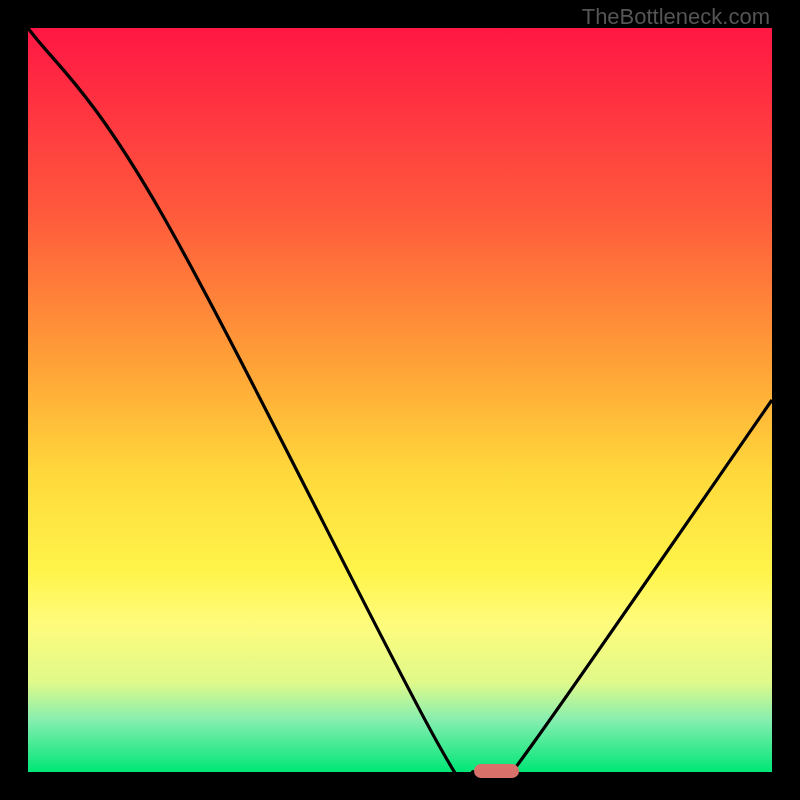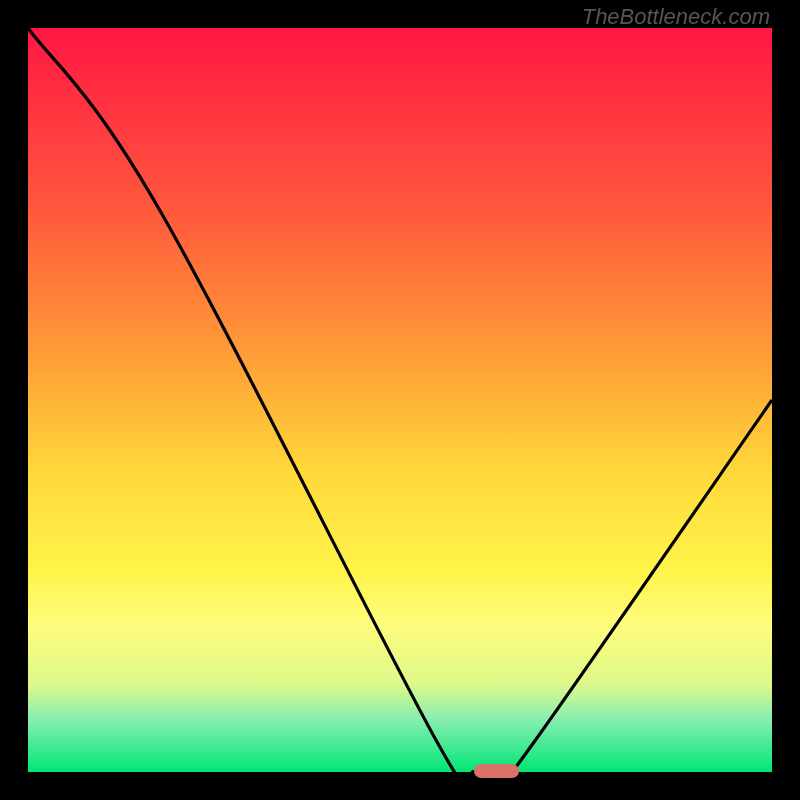--- a/index.html
+++ b/index.html
@@ -8,21 +8,20 @@
     width: 800px;
     height: 800px;
     background: #000;
     overflow: hidden;
   }
   .frame {
     position: relative;
     width: 800px;
     height: 768px;
     background: #000;
-    font-style: italic;
   }
   .plot-area {
     position: absolute;
     left: 28px;
     top: 28px;
     width: 744px;
     height: 744px;
     background: linear-gradient(
       to bottom,
       #ff1744 0%,

